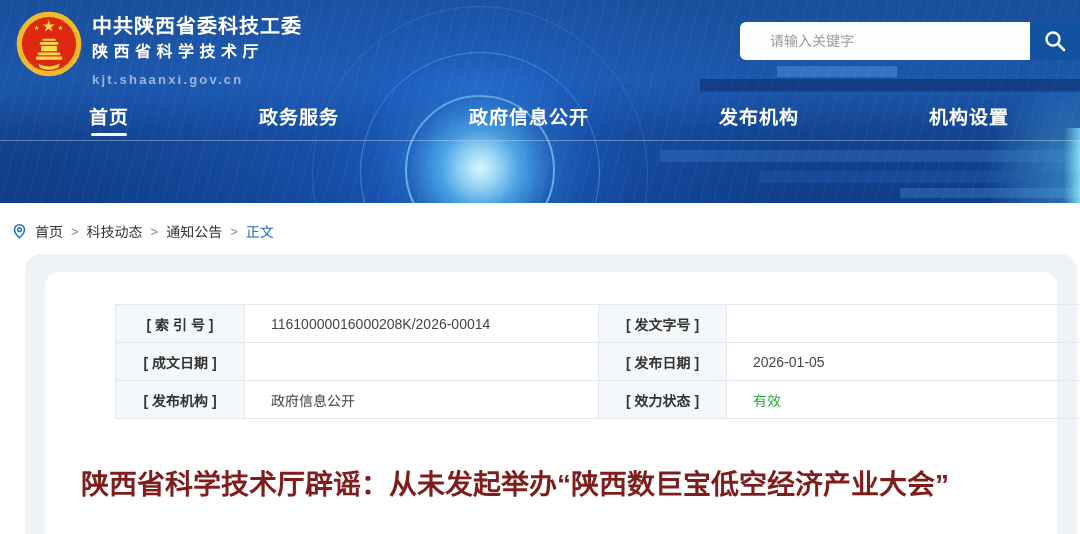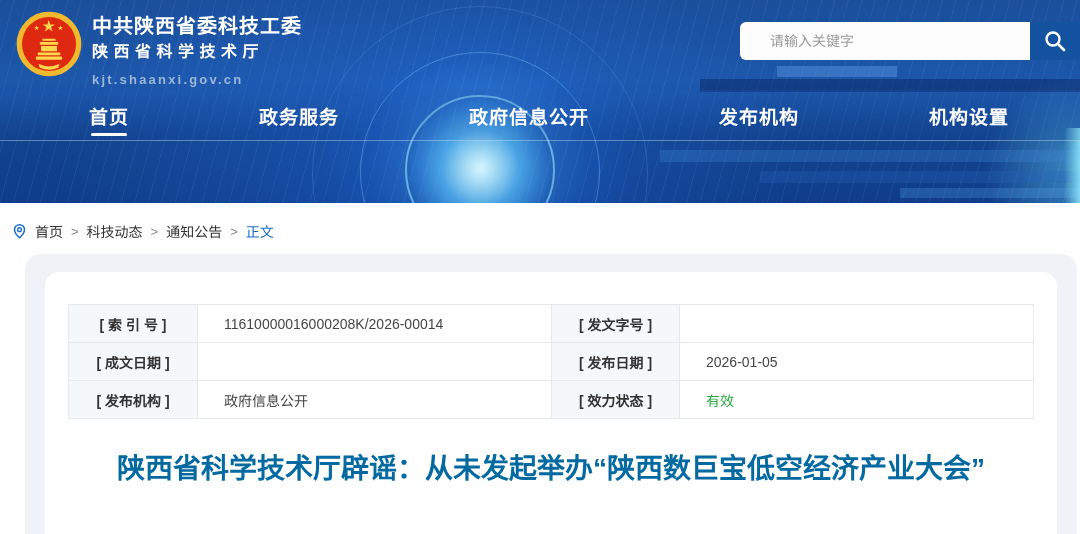--- a/index.html
+++ b/index.html
@@ -70,29 +70,29 @@
   .crumb { color:#333; cursor:pointer; }
   .crumb-sep { color:#888; margin:0 8px; font-size:13px; }
   .crumb.current { color:#1b6dc1; cursor:default; }
 
   
   .panel { position:relative; margin:11px 0 0 25px; width:1052px; height:300px;
     background:#eff3f7; border-radius:16px 16px 0 0; padding:18px 20px 0 20px; }
   .card { width:1012px; height:282px; background:#fff; border-radius:14px 14px 0 0;
     padding:32px 23px 0 23px; }
 
-  table.meta { width:966px; border-collapse:collapse; table-layout:fixed; }
+  table.meta { width:966px; border-collapse:collapse; table-layout:fixed;margin-left:47px; }
   table.meta td { border:1px solid #e5e8ec; height:38px; font-size:14px; }
   td.mlabel { width:129px; background:#f5f8fb; text-align:center; font-weight:bold; color:#333; }
   td.mlabel.c2 { width:128px; }
   td.mvalue { padding-left:26px; color:#454545; }
   td.mvalue.green { color:#2eaa47; }
 
-  .article-title { margin:28px auto 0; width:940px; text-align:center;
-    font-size:28px; font-weight:bold; color:#0369a1; line-height:1.55; }
+  .article-title { margin:44px auto 0; width:940px; text-align:left;
+    font-size:28px; font-weight:bold; color:#7f1d1d; line-height:1.55; }
 </style>
 </head>
 <body>
 
 <div class="page">
 
   <div class="hero">
     <div class="ring r3"></div>
     <div class="ring r2"></div>
     <div class="ring r1"></div>

